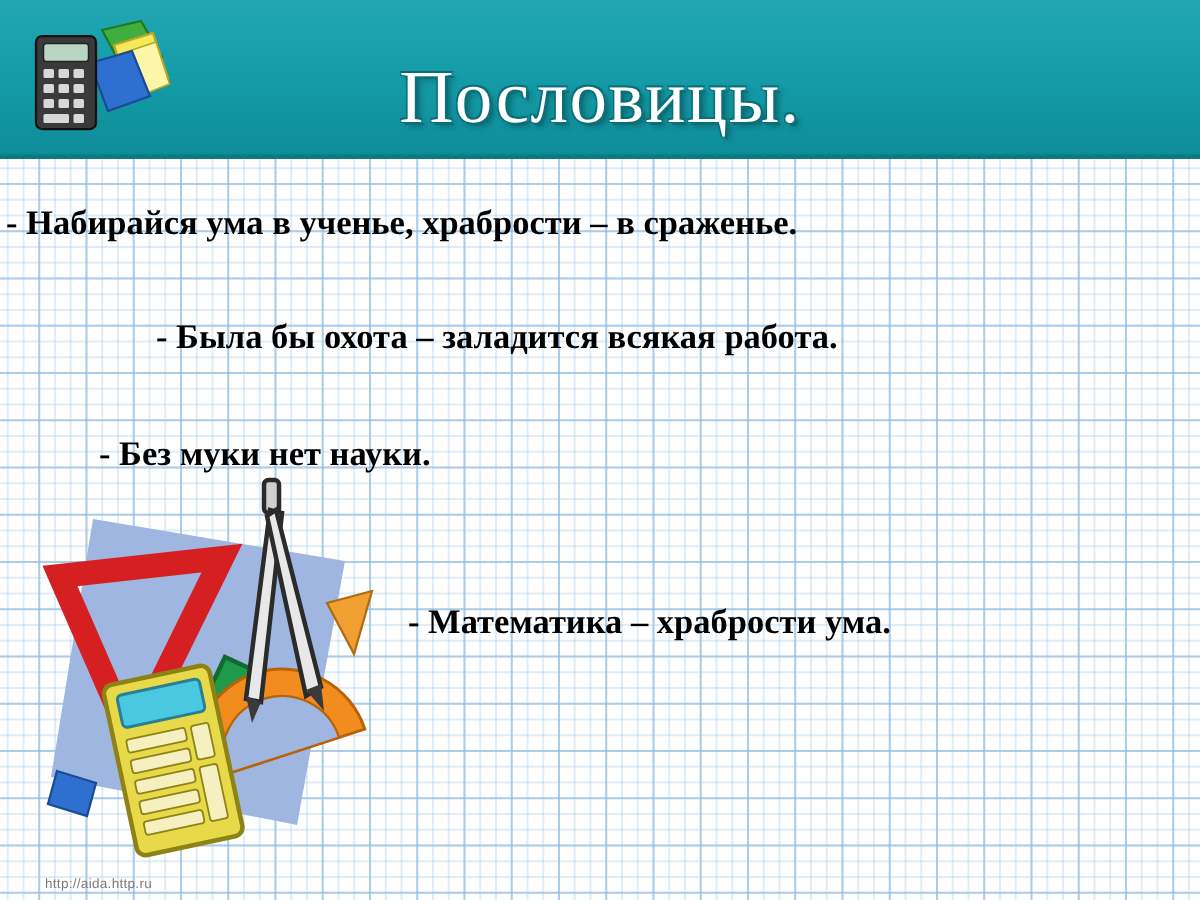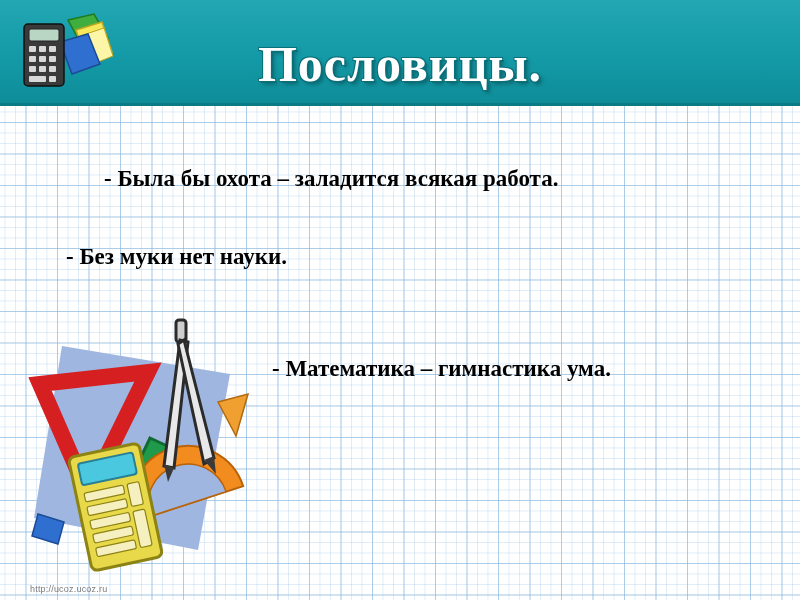--- a/index.html
+++ b/index.html
@@ -63,21 +63,21 @@
     background: #0a7a85;
   }
 
   .title {
     position: absolute;
     left: 0;
     top: 36px;
     width: 800px;
     text-align: center;
     font-family: "Liberation Serif", serif;
-    font-weight: bold;
+    font-weight: normal;
     font-size: 50px;
     line-height: 56px;
     color: #ffffff;
     letter-spacing: 1px;
     text-shadow:
       2px 2px 0 #0b6f79,
       -1px -1px 0 #0b6f79,
       1px -1px 0 #0b6f79,
       -1px 1px 0 #0b6f79,
       3px 3px 4px rgba(0,0,0,0.35);
@@ -167,23 +167,24 @@
         <rect x="33" y="54" width="7" height="6" rx="1"></rect>
         <rect x="13" y="64" width="17" height="6" rx="1"></rect>
         <rect x="33" y="64" width="7" height="6" rx="1"></rect>
       </g>
     </svg>
   </div>
 
   <div class="title">Пословицы.</div>
 
   <div class="proverbs">
+    <div class="proverb p0">- Набирайся ума в ученье, храбрости – в сраженье.</div>
     <div class="proverb p2">- Была бы охота – заладится всякая работа.</div>
     <div class="proverb p1">- Без муки нет науки.</div>
-    <div class="proverb p3">- Математика – гимнастика ума.</div>
+    <div class="proverb p3">- Математика – храбрости ума.</div>
   </div>
 
   <div class="deco-bottomleft">
     <svg width="290" height="260" viewBox="0 0 290 260" xmlns="http://www.w3.org/2000/svg">
 
       <polygon points="40,28 208,56 176,232 12,200" fill="#9fb6e0"></polygon>
 
       <polygon points="18,66 126,54 66,176" fill="none" stroke="#d51f20" stroke-width="16" stroke-linejoin="miter"></polygon>
 
       <polygon points="196,84 226,76 214,118" fill="#f0a030" stroke="#b06a10" stroke-width="1.5"></polygon>
@@ -214,14 +215,14 @@
           <rect x="66" y="222" width="40" height="9" rx="2"></rect>
           <rect x="110" y="166" width="12" height="23" rx="2"></rect>
           <rect x="110" y="194" width="12" height="37" rx="2"></rect>
         </g>
       </g>
 
       <polygon points="16,196 42,204 36,226 10,218" fill="#2f6fd0" stroke="#1b4b96" stroke-width="1.5"></polygon>
     </svg>
   </div>
 
-  <div class="watermark">http://ucoz.ucoz.ru</div>
+  <div class="watermark">http://aida.http.ru</div>
 </div>
 
 </body></html>

